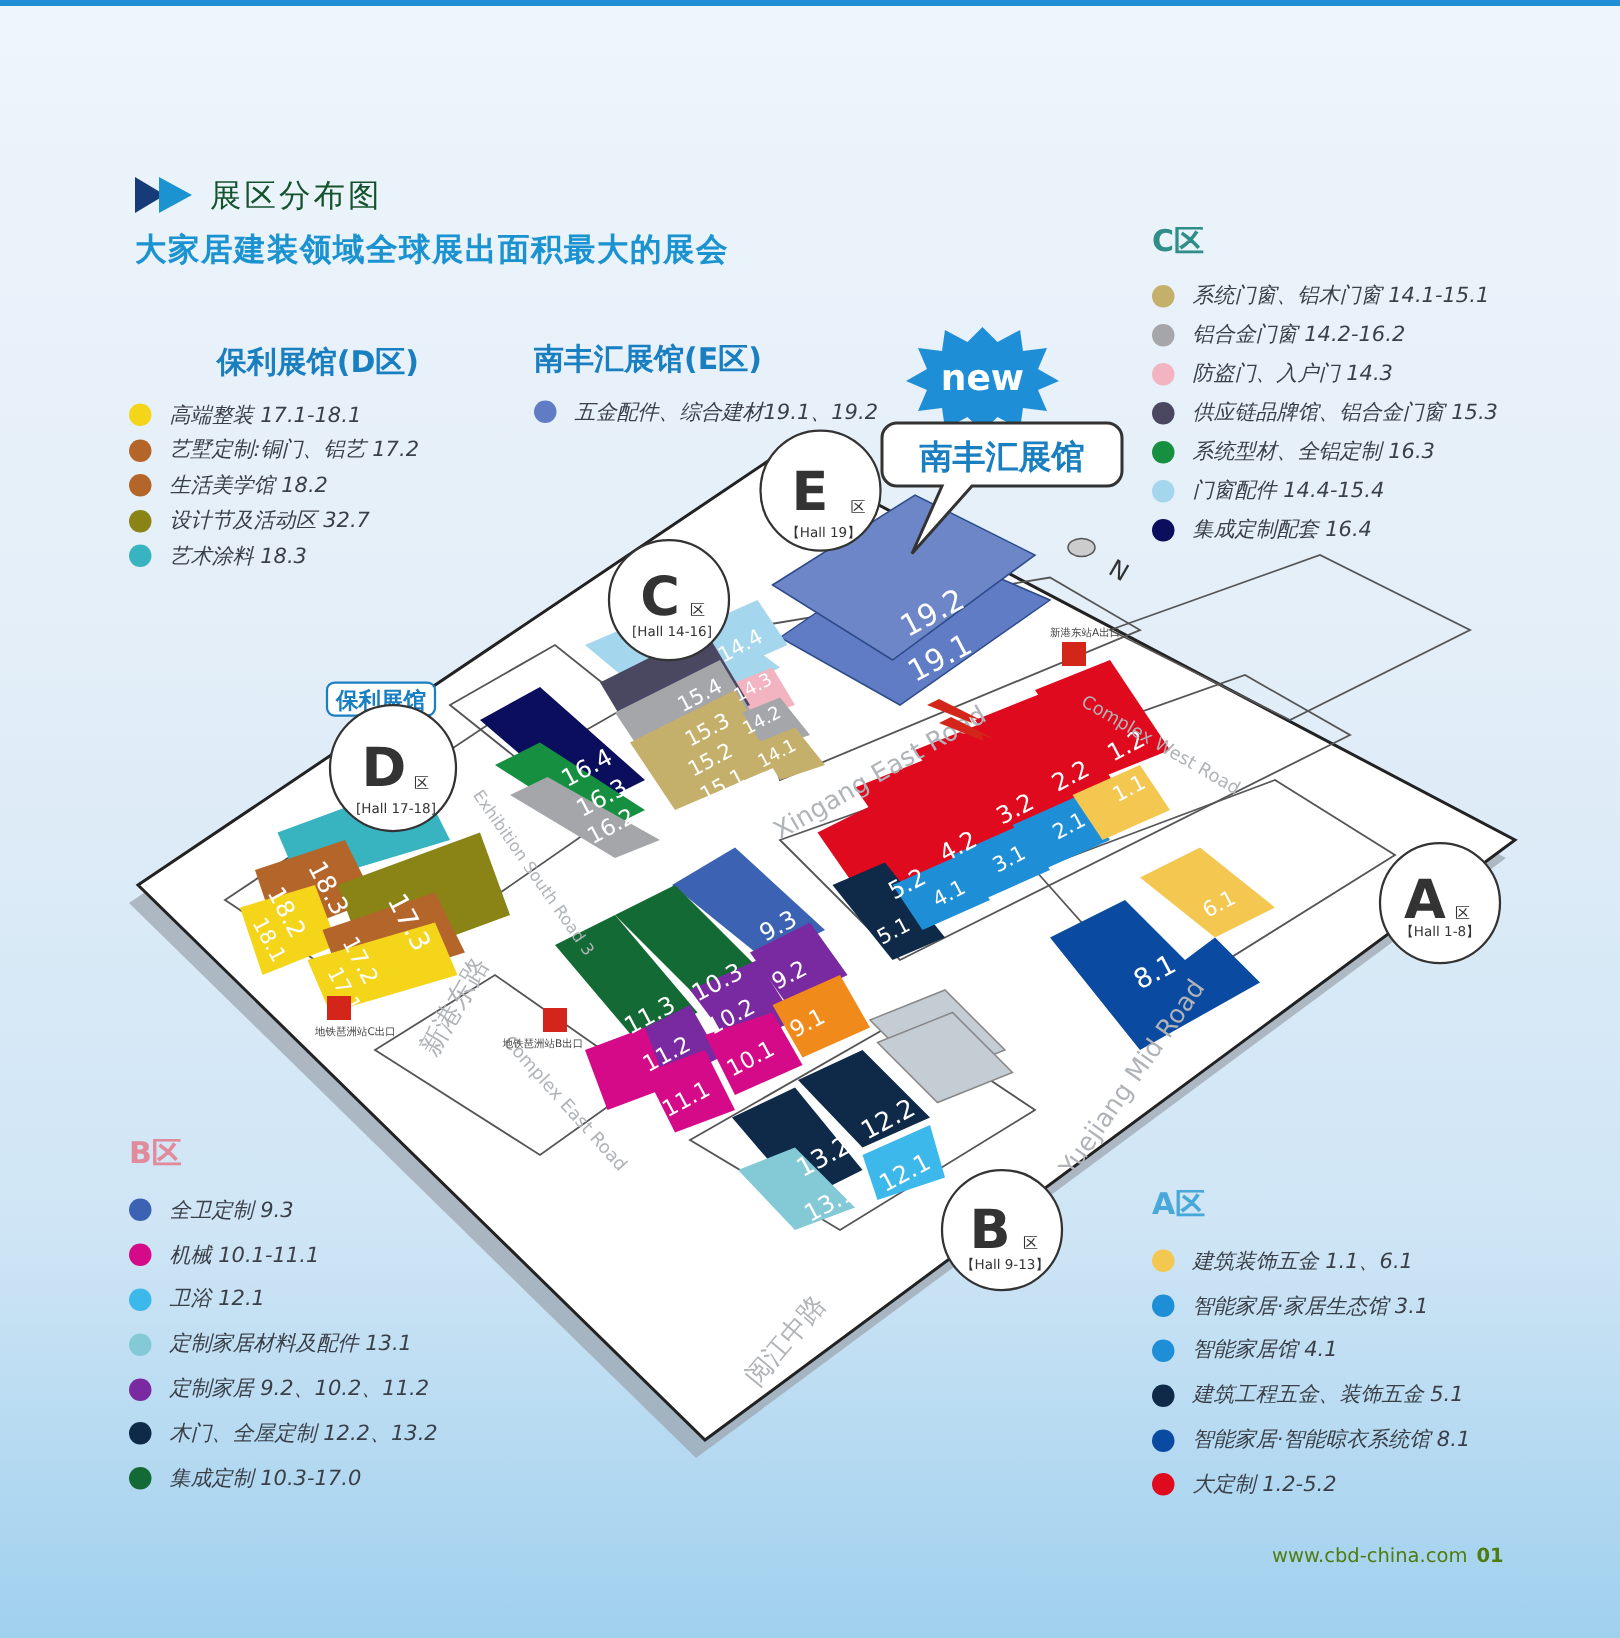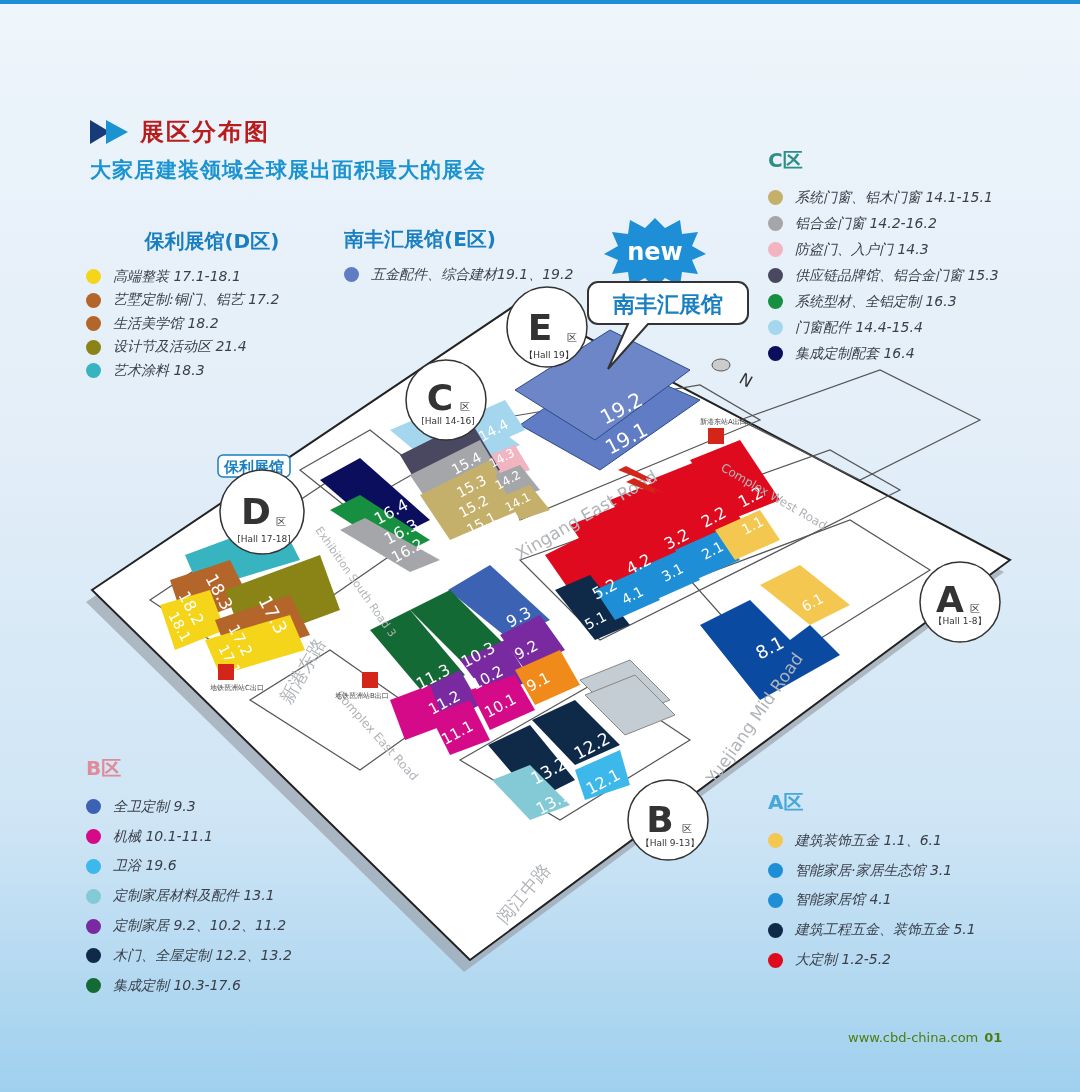--- a/index.html
+++ b/index.html
@@ -1,30 +1,30 @@
 <!DOCTYPE html>
 <html><head>
 <meta charset="utf-8">
 <style>
   html,body{margin:0;padding:0;}
   body{width:1080px;height:1092px;overflow:hidden;font-family:"DejaVu Sans","Liberation Sans",sans-serif;
     background:linear-gradient(180deg,#eef5fb 0%,#e3eef8 40%,#cfe5f5 75%,#9fd0ee 100%);position:relative;}
   .topline{position:absolute;left:0;top:0;width:1080px;height:4px;background:#1e8fd6;}
   .header{position:absolute;left:90px;top:116px;}
   .title-row{display:flex;align-items:center;gap:10px;}
-  .title{font-size:24px;font-weight:bold;color:#b91c1c;letter-spacing:2px;}
+  .title{font-size:21px;font-weight:normal;color:#14532d;letter-spacing:2px;}
   .subtitle{font-size:21px;font-weight:bold;color:#1a93d0;margin-top:8px;letter-spacing:1px;}
   .legend{position:absolute;}
   .legend h3{margin:0 0 10px 0;font-size:20px;font-weight:bold;color:#1a7fc0;}
   .legend ul{list-style:none;margin:0;padding:0;font-style:italic;}
   .legend li{display:flex;align-items:center;height:23.5px;font-size:14px;color:#3a3f48;}
   .legend.b li,.legend.a li{height:29.8px;}
   .dot{width:15px;height:15px;border-radius:50%;margin-right:12px;flex:0 0 15px;}
   #legend-d{left:86px;top:228px;text-align:right;}
-  #legend-e{left:344px;top:226px;}
+  #legend-e{left:356px;top:226px;}
   #legend-c{left:768px;top:147px;}
   #legend-c h3{color:#2f8f88;}
   #legend-b{left:86px;top:755px;}
   #legend-b h3{color:#e08a9a;}
   #legend-a{left:768px;top:789px;}
   #legend-a h3{color:#48a8d8;}
   .map{position:absolute;left:0;top:0;width:1080px;height:1092px;}
   .footer{position:absolute;left:848px;top:1030px;font-size:13px;color:#4d7c0f;}
   .footer b{margin-left:6px;}
 </style>
@@ -54,21 +54,21 @@
     <li>
         <span class="dot" style="background:#b4652a"></span>
         <span>艺墅定制:铜门、铝艺 17.2</span>
       </li>
     <li>
         <span class="dot" style="background:#b4652a"></span>
         <span>生活美学馆 18.2</span>
       </li>
     <li>
         <span class="dot" style="background:#8a8316"></span>
-        <span>设计节及活动区 21.4</span>
+        <span>设计节及活动区 32.7</span>
       </li>
     <li>
         <span class="dot" style="background:#38b4c0"></span>
         <span>艺术涂料 18.3</span>
       </li>
   </ul>
 </div>
 
 <div class="legend" id="legend-e">
   <h3>南丰汇展馆(E区)</h3>
@@ -120,37 +120,37 @@
     <li>
         <span class="dot" style="background:#3c62b4"></span>
         <span>全卫定制 9.3</span>
       </li>
     <li>
         <span class="dot" style="background:#d40a88"></span>
         <span>机械 10.1-11.1</span>
       </li>
     <li>
         <span class="dot" style="background:#3cb8ea"></span>
-        <span>卫浴 19.6</span>
+        <span>卫浴 12.1</span>
       </li>
     <li>
         <span class="dot" style="background:#84cad6"></span>
         <span>定制家居材料及配件 13.1</span>
       </li>
     <li>
         <span class="dot" style="background:#7a2aa0"></span>
         <span>定制家居 9.2、10.2、11.2</span>
       </li>
     <li>
         <span class="dot" style="background:#0e2a48"></span>
         <span>木门、全屋定制 12.2、13.2</span>
       </li>
     <li>
         <span class="dot" style="background:#146a34"></span>
-        <span>集成定制 10.3-17.6</span>
+        <span>集成定制 10.3-17.0</span>
       </li>
   </ul>
 </div>
 
 <div class="legend a" id="legend-a">
   <h3>A区</h3>
   <ul>
     <li>
         <span class="dot" style="background:#f4c850"></span>
         <span>建筑装饰五金 1.1、6.1</span>
@@ -159,20 +159,24 @@
         <span class="dot" style="background:#1e8fd6"></span>
         <span>智能家居·家居生态馆 3.1</span>
       </li>
     <li>
         <span class="dot" style="background:#1e8fd6"></span>
         <span>智能家居馆 4.1</span>
       </li>
     <li>
         <span class="dot" style="background:#0e2a48"></span>
         <span>建筑工程五金、装饰五金 5.1</span>
+      </li>
+    <li>
+        <span class="dot" style="background:#0a4aa0"></span>
+        <span>智能家居·智能晾衣系统馆 8.1</span>
       </li>
     <li>
         <span class="dot" style="background:#e00a1e"></span>
         <span>大定制 1.2-5.2</span>
       </li>
   </ul>
 </div>
 
 <svg class="map" viewBox="0 0 1080 1092" xmlns="http://www.w3.org/2000/svg" font-family="DejaVu Sans, Liberation Sans, sans-serif">
 

